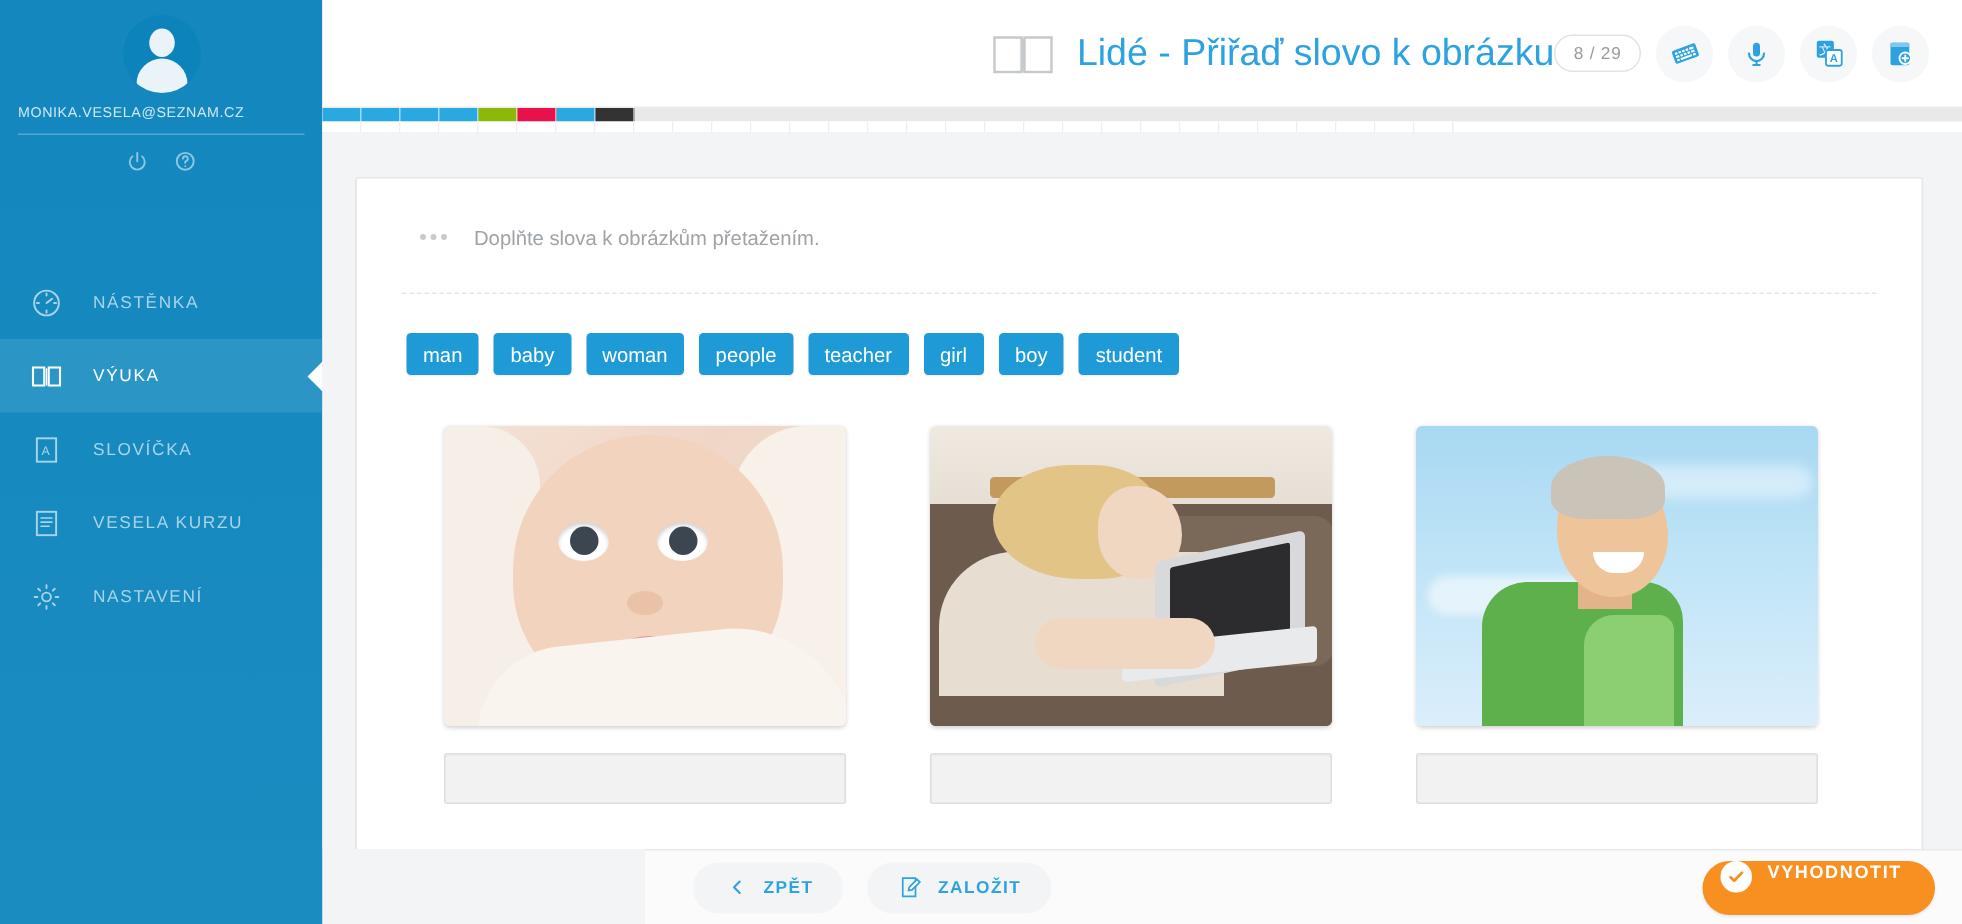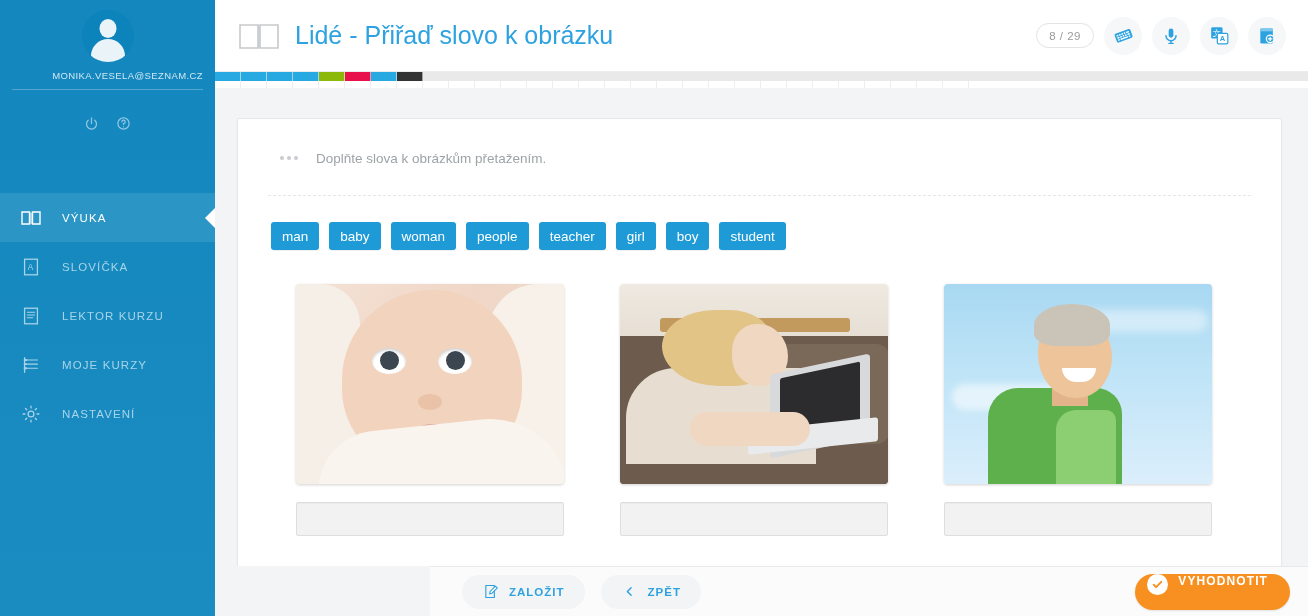--- a/index.html
+++ b/index.html
@@ -29,22 +29,22 @@
   }
   .avatar .head {
     position: absolute; left: 50%; top: 9px; transform: translateX(-50%);
     width: 17px; height: 19px; border-radius: 50%; background: #e9f3f8;
   }
   .avatar .body {
     position: absolute; left: 50%; top: 29px; transform: translateX(-50%);
     width: 34px; height: 26px; border-radius: 17px 17px 0 0; background: #e9f3f8;
   }
   .user-email {
-    margin: 8px 12px 16px 12px;
-    text-align: right;
+    margin: 8px 12px 0 12px;
+    text-align: left;
     font-size: 9.5px;
     letter-spacing: .4px;
     color: #cfe7f3;
     padding-bottom: 8px;
     border-bottom: 1px solid #54a6cf;
   }
   .mini-icons {
     display: flex; justify-content: center; gap: 16px;
     padding-top: 9px;
   }
@@ -84,21 +84,21 @@
 
   
   .main { flex: 1 1 auto; position: relative; background: #f3f4f5; height: 616px; }
 
   .header {
     height: 72px; background: #ffffff;
     display: flex; align-items: center;
     padding: 0 22px 0 22px;
     border-bottom: 1px solid #ececec;
   }
-  .header-left { display: flex; align-items: center; gap: 14px; flex: 1 1 auto; min-width:0; }
+  .header-left { display: flex; align-items: center; gap: 14px; flex: 1 1 auto; min-width:0;justify-content:flex-end; }
   .hdr-book { width: 44px; height: 34px; flex: 0 0 44px; display:flex; align-items:center; justify-content:center; }
   .hdr-title {
     font-size: 25px; color: #2da2e0; font-weight: 400;
     white-space: nowrap; overflow: hidden; text-overflow: ellipsis;
   }
   .header-right { display: flex; align-items: center; gap: 10px; flex: 0 0 auto; justify-content: space-between; }
   .counter {
     min-width: 56px; height: 25px; border: 1px solid #e3e3e3;
     border-radius: 13px; display: flex; align-items: center; justify-content: center;
     font-size: 11.5px; color: #9b9b9b; padding: 0 12px; letter-spacing: .5px;
@@ -267,20 +267,30 @@
         <svg width="15" height="15" viewBox="0 0 24 24" fill="none" stroke="#bfe0ef" stroke-width="2">
           <circle cx="12" cy="12" r="9"></circle>
           <path d="M9.5 9.2a2.6 2.6 0 1 1 3.2 2.6c-.6.2-.8.7-.8 1.3v.6" stroke-linecap="round"></path>
           <circle cx="12" cy="17.2" r="1" fill="#bfe0ef" stroke="none"></circle>
         </svg>
       </span>
     </div>
 
     <nav class="nav">
 
+      <div class="nav-item">
+        <span class="nav-ico">
+          <svg width="22" height="22" viewBox="0 0 24 24" fill="none" stroke="currentColor" stroke-width="1.4">
+            <circle cx="12" cy="12" r="9"></circle>
+            <path d="M12 12l4-3" stroke-linecap="round"></path>
+            <path d="M12 5v1.5M19 12h-1.5M12 19v-1.5M5 12h1.5" stroke-linecap="round"></path>
+          </svg>
+        </span>
+        <span>NÁSTĚNKA</span>
+      </div>
 
       <div class="nav-item active">
         <span class="nav-ico">
           <svg width="24" height="24" viewBox="0 0 24 24" fill="none" stroke="currentColor" stroke-width="1.4">
             <path d="M3 6h7.5v12H3zM13.5 6H21v12h-7.5z"></path>
             <path d="M12 6.5v11.5" stroke-width="1"></path>
           </svg>
         </span>
         <span>VÝUKA</span>
       </div>
@@ -296,33 +306,23 @@
       </div>
 
 
       <div class="nav-item">
         <span class="nav-ico">
           <svg width="22" height="22" viewBox="0 0 24 24" fill="none" stroke="currentColor" stroke-width="1.4">
             <rect x="5" y="3.5" width="14" height="17"></rect>
             <path d="M8 8h8M8 11h8M8 14h6" stroke-width="1.1" stroke-linecap="round"></path>
           </svg>
         </span>
-        <span>LEKTOR KURZU</span>
-      </div>
-
-      <div class="nav-item">
-        <span class="nav-ico">
-          <svg width="22" height="22" viewBox="0 0 24 24" fill="none" stroke="currentColor" stroke-width="1.4">
-            <path d="M5 4v16" stroke-linecap="round"></path>
-            <path d="M8 6.5h11M8 11h11M8 15.5h11" stroke-width="1.2" stroke-linecap="round"></path>
-            <path d="M5 6.5h2M5 11h2M5 15.5h2" stroke-width="2" stroke-linecap="round"></path>
-          </svg>
-        </span>
-        <span>MOJE KURZY</span>
-      </div>
+        <span>VESELA KURZU</span>
+      </div>
+
 
       <div class="nav-item">
         <span class="nav-ico">
           <svg width="22" height="22" viewBox="0 0 24 24" fill="none" stroke="currentColor" stroke-width="1.4">
             <circle cx="12" cy="12" r="3.2"></circle>
             <path d="M12 3.4v2M12 18.6v2M3.4 12h2M18.6 12h2M6 6l1.4 1.4M16.6 16.6L18 18M18 6l-1.4 1.4M7.4 16.6L6 18" stroke-linecap="round"></path>
           </svg>
         </span>
         <span>NASTAVENÍ</span>
       </div>
@@ -525,35 +525,35 @@
               </div>
               <div class="dropzone"></div>
             </div>
           </div>
       </div>
     </div>
 
     <footer class="footer">
       <div class="fbtn">
         <span class="fi">
+          <svg width="13" height="13" viewBox="0 0 24 24" fill="none" stroke="#2da2e0" stroke-width="2.6" stroke-linecap="round" stroke-linejoin="round">
+            <path d="M15 5l-7 7 7 7"></path>
+          </svg>
+        </span>
+        <span>ZPĚT</span>
+      </div>
+
+      <div class="fbtn">
+        <span class="fi">
           <svg width="17" height="17" viewBox="0 0 24 24" fill="none" stroke="#2da2e0" stroke-width="1.6">
             <path d="M4 3.5h12v17H4z"></path>
             <path d="M17.5 4.5l2.6 2.6-7.4 7.4-3.2.6.6-3.2z" fill="#ffffff"></path>
           </svg>
         </span>
         <span>ZALOŽIT</span>
-      </div>
-
-      <div class="fbtn">
-        <span class="fi">
-          <svg width="13" height="13" viewBox="0 0 24 24" fill="none" stroke="#2da2e0" stroke-width="2.6" stroke-linecap="round" stroke-linejoin="round">
-            <path d="M15 5l-7 7 7 7"></path>
-          </svg>
-        </span>
-        <span>ZPĚT</span>
       </div>
 
       <div class="spacer"></div>
 
       <div class="eval-btn">
         <span class="check">
           <svg width="13" height="13" viewBox="0 0 24 24" fill="none" stroke="#f79020" stroke-width="3.4" stroke-linecap="round" stroke-linejoin="round">
             <path d="M5 12.5l4.5 4.5L19 7"></path>
           </svg>
         </span>

